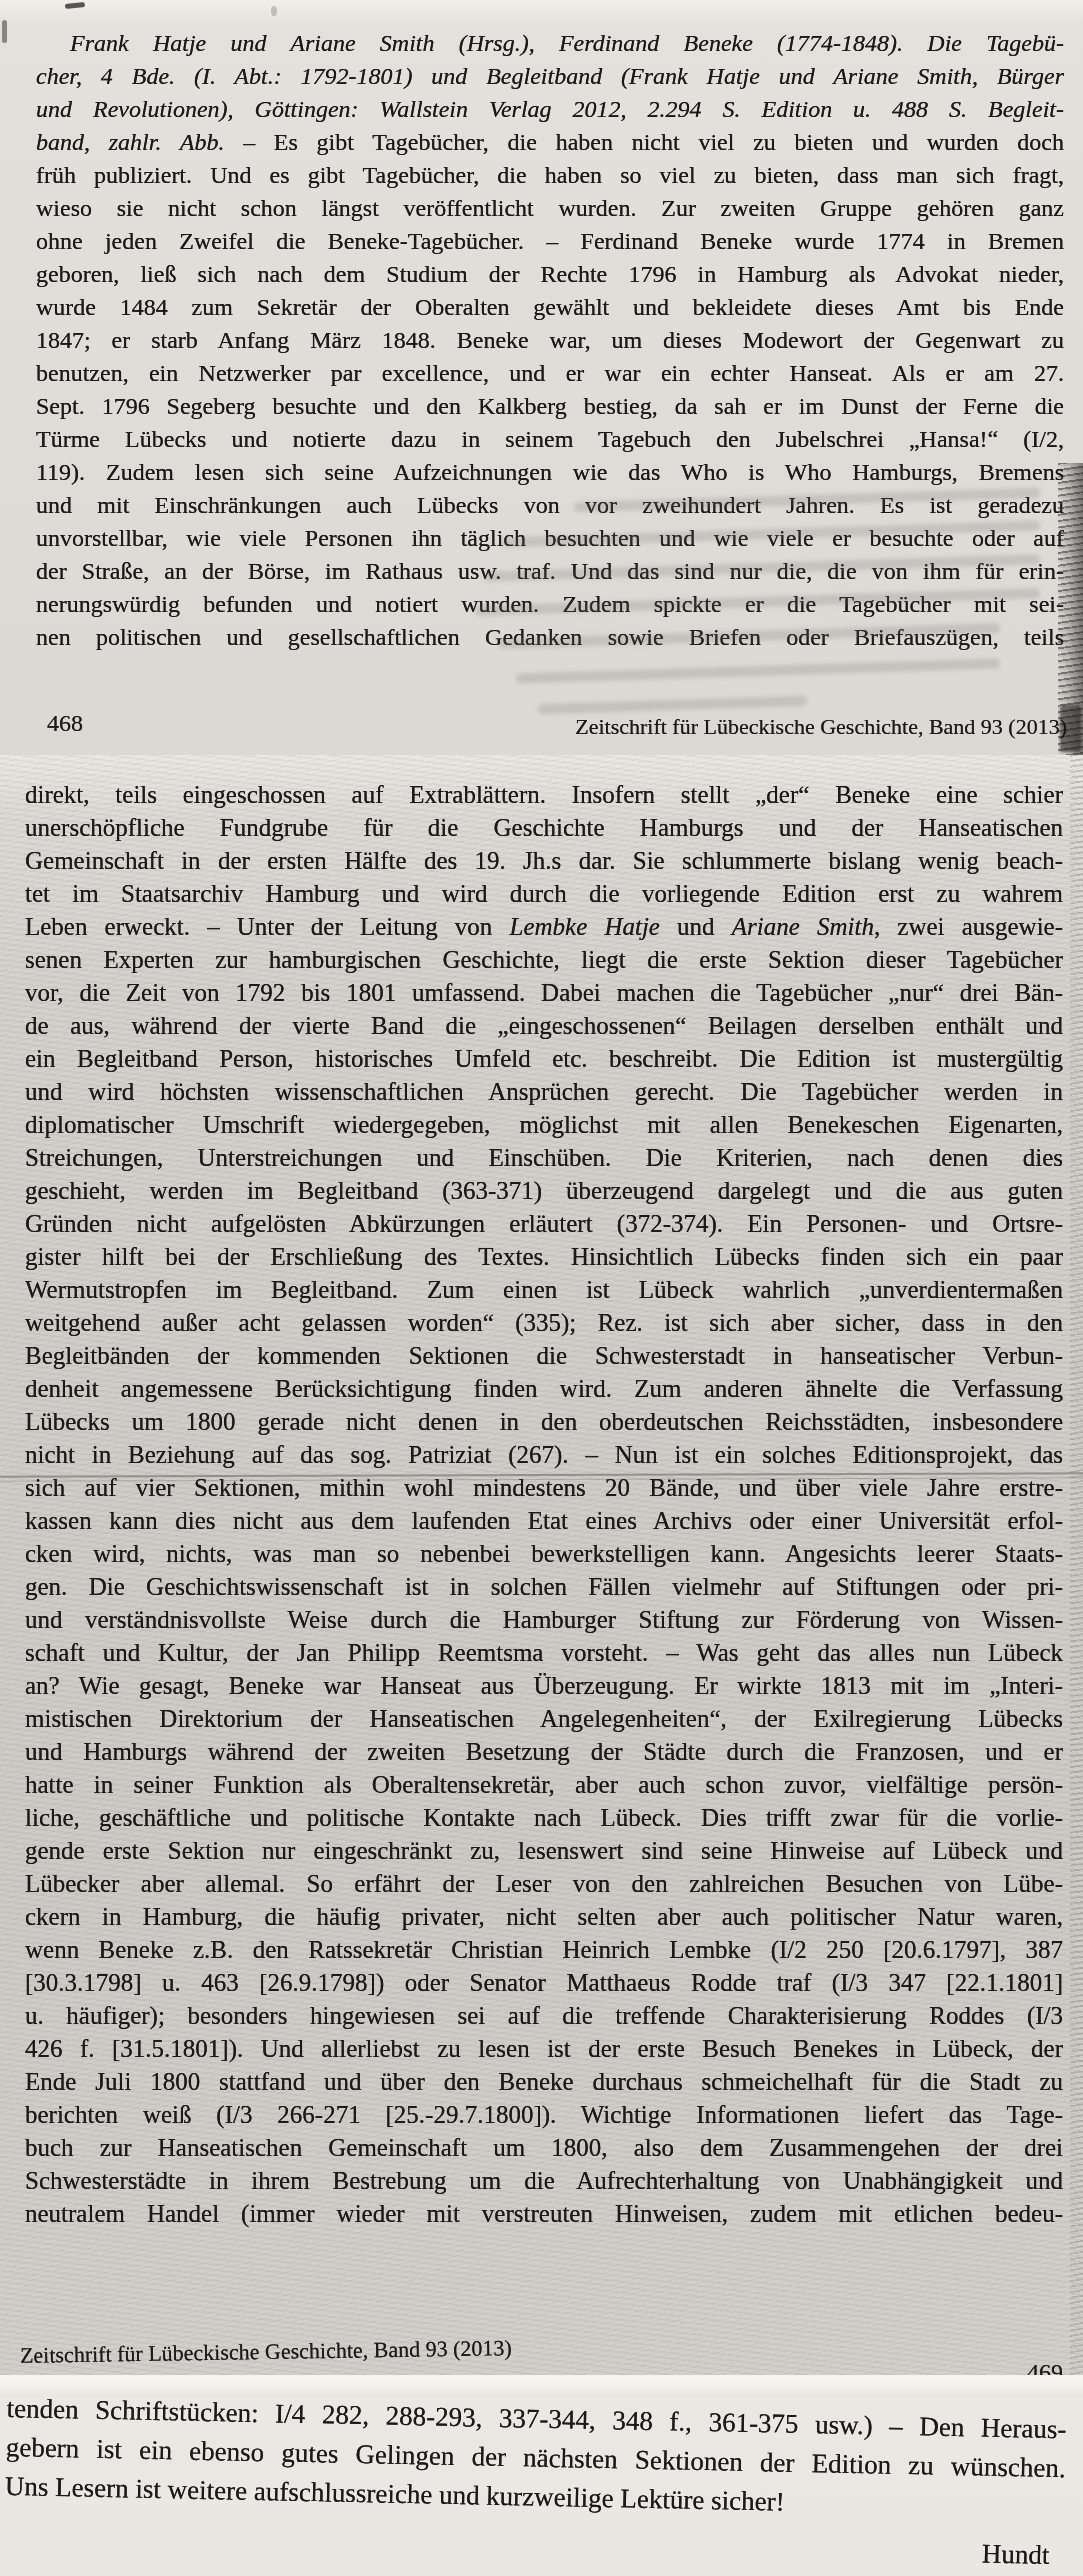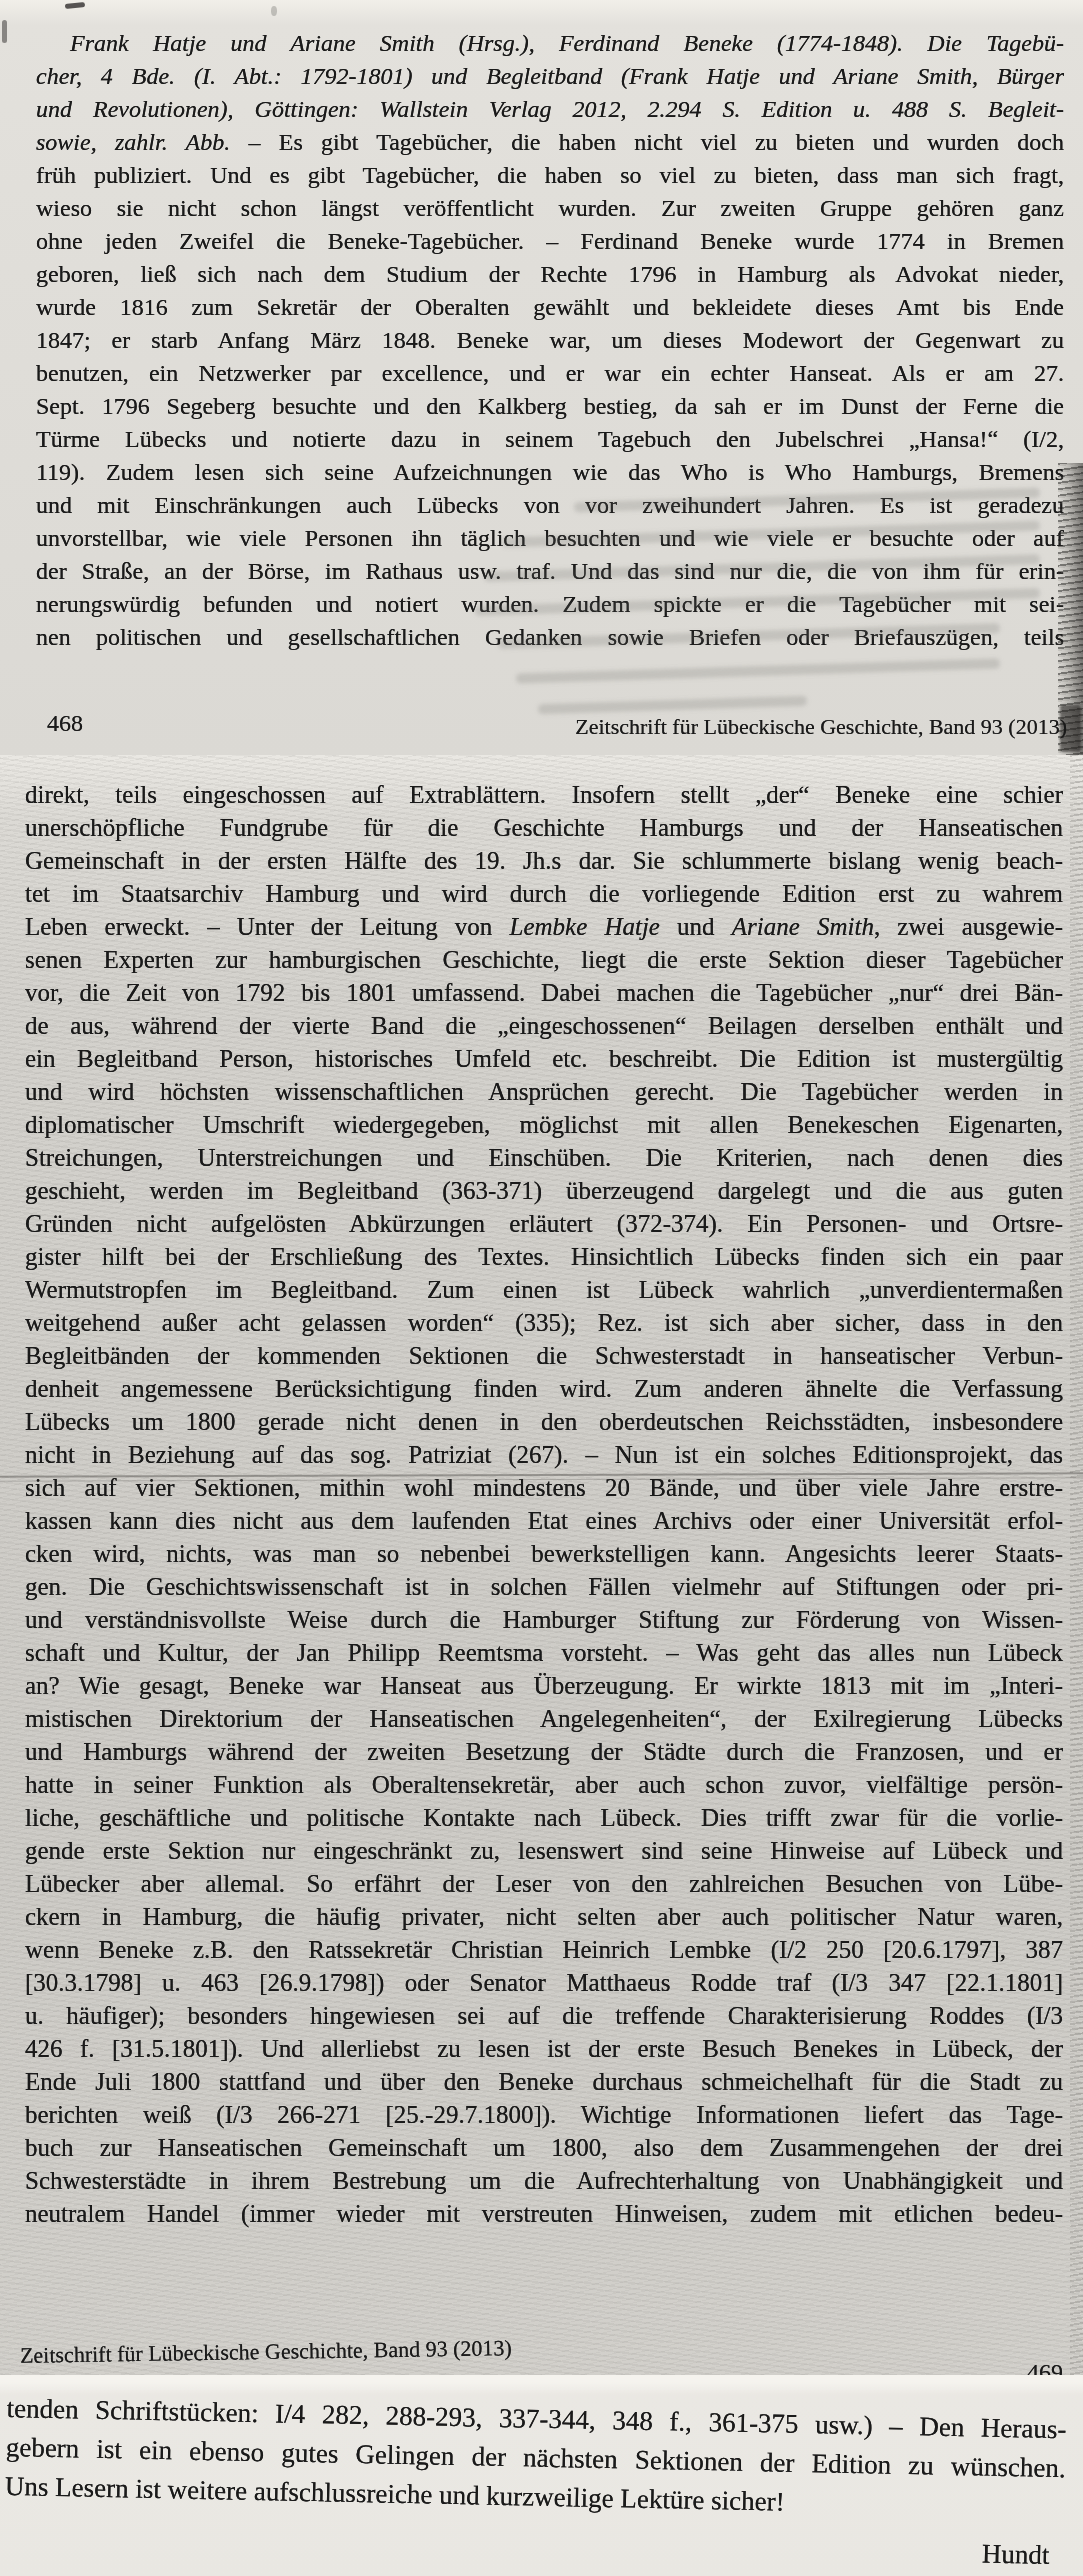--- a/index.html
+++ b/index.html
@@ -102,26 +102,26 @@
 
   <div class="seg" id="page468">
     <div class="mark" id="mark1"></div>
     <div class="mark" id="mark2"></div>
     <div class="mark" id="mark3"></div>
 
     <div class="textblock" id="p1text">
         <div class="tline ind"><span class="it">Frank Hatje und Ariane Smith (Hrsg.), Ferdinand Beneke (1774-1848). Die Tagebü-</span></div>
         <div class="tline"><span class="it">cher, 4 Bde. (I. Abt.: 1792-1801) und Begleitband (Frank Hatje und Ariane Smith, Bürger</span></div>
         <div class="tline"><span class="it">und Revolutionen), Göttingen: Wallstein Verlag 2012, 2.294 S. Edition u. 488 S. Begleit-</span></div>
-        <div class="tline"><span class="it">sowie, zahlr. Abb.</span><span> – Es gibt Tagebücher, die haben nicht viel zu bieten und wurden doch</span></div>
+        <div class="tline"><span class="it">band, zahlr. Abb.</span><span> – Es gibt Tagebücher, die haben nicht viel zu bieten und wurden doch</span></div>
         <div class="tline"><span>früh publiziert. Und es gibt Tagebücher, die haben so viel zu bieten, dass man sich fragt,</span></div>
         <div class="tline"><span>wieso sie nicht schon längst veröffentlicht wurden. Zur zweiten Gruppe gehören ganz</span></div>
         <div class="tline"><span>ohne jeden Zweifel die Beneke-Tagebücher. – Ferdinand Beneke wurde 1774 in Bremen</span></div>
         <div class="tline"><span>geboren, ließ sich nach dem Studium der Rechte 1796 in Hamburg als Advokat nieder,</span></div>
-        <div class="tline"><span>wurde 1816 zum Sekretär der Oberalten gewählt und bekleidete dieses Amt bis Ende</span></div>
+        <div class="tline"><span>wurde 1484 zum Sekretär der Oberalten gewählt und bekleidete dieses Amt bis Ende</span></div>
         <div class="tline"><span>1847; er starb Anfang März 1848. Beneke war, um dieses Modewort der Gegenwart zu</span></div>
         <div class="tline"><span>benutzen, ein Netzwerker par excellence, und er war ein echter Hanseat. Als er am 27.</span></div>
         <div class="tline"><span>Sept. 1796 Segeberg besuchte und den Kalkberg bestieg, da sah er im Dunst der Ferne die</span></div>
         <div class="tline"><span>Türme Lübecks und notierte dazu in seinem Tagebuch den Jubelschrei „Hansa!“ (I/2,</span></div>
         <div class="tline"><span>119). Zudem lesen sich seine Aufzeichnungen wie das Who is Who Hamburgs, Bremens</span></div>
         <div class="tline"><span>und mit Einschränkungen auch Lübecks von vor zweihundert Jahren. Es ist geradezu</span></div>
         <div class="tline"><span>unvorstellbar, wie viele Personen ihn täglich besuchten und wie viele er besuchte oder auf</span></div>
         <div class="tline"><span>der Straße, an der Börse, im Rathaus usw. traf. Und das sind nur die, die von ihm für erin-</span></div>
         <div class="tline"><span>nerungswürdig befunden und notiert wurden. Zudem spickte er die Tagebücher mit sei-</span></div>
         <div class="tline"><span>nen politischen und gesellschaftlichen Gedanken sowie Briefen oder Briefauszügen, teils</span></div>

